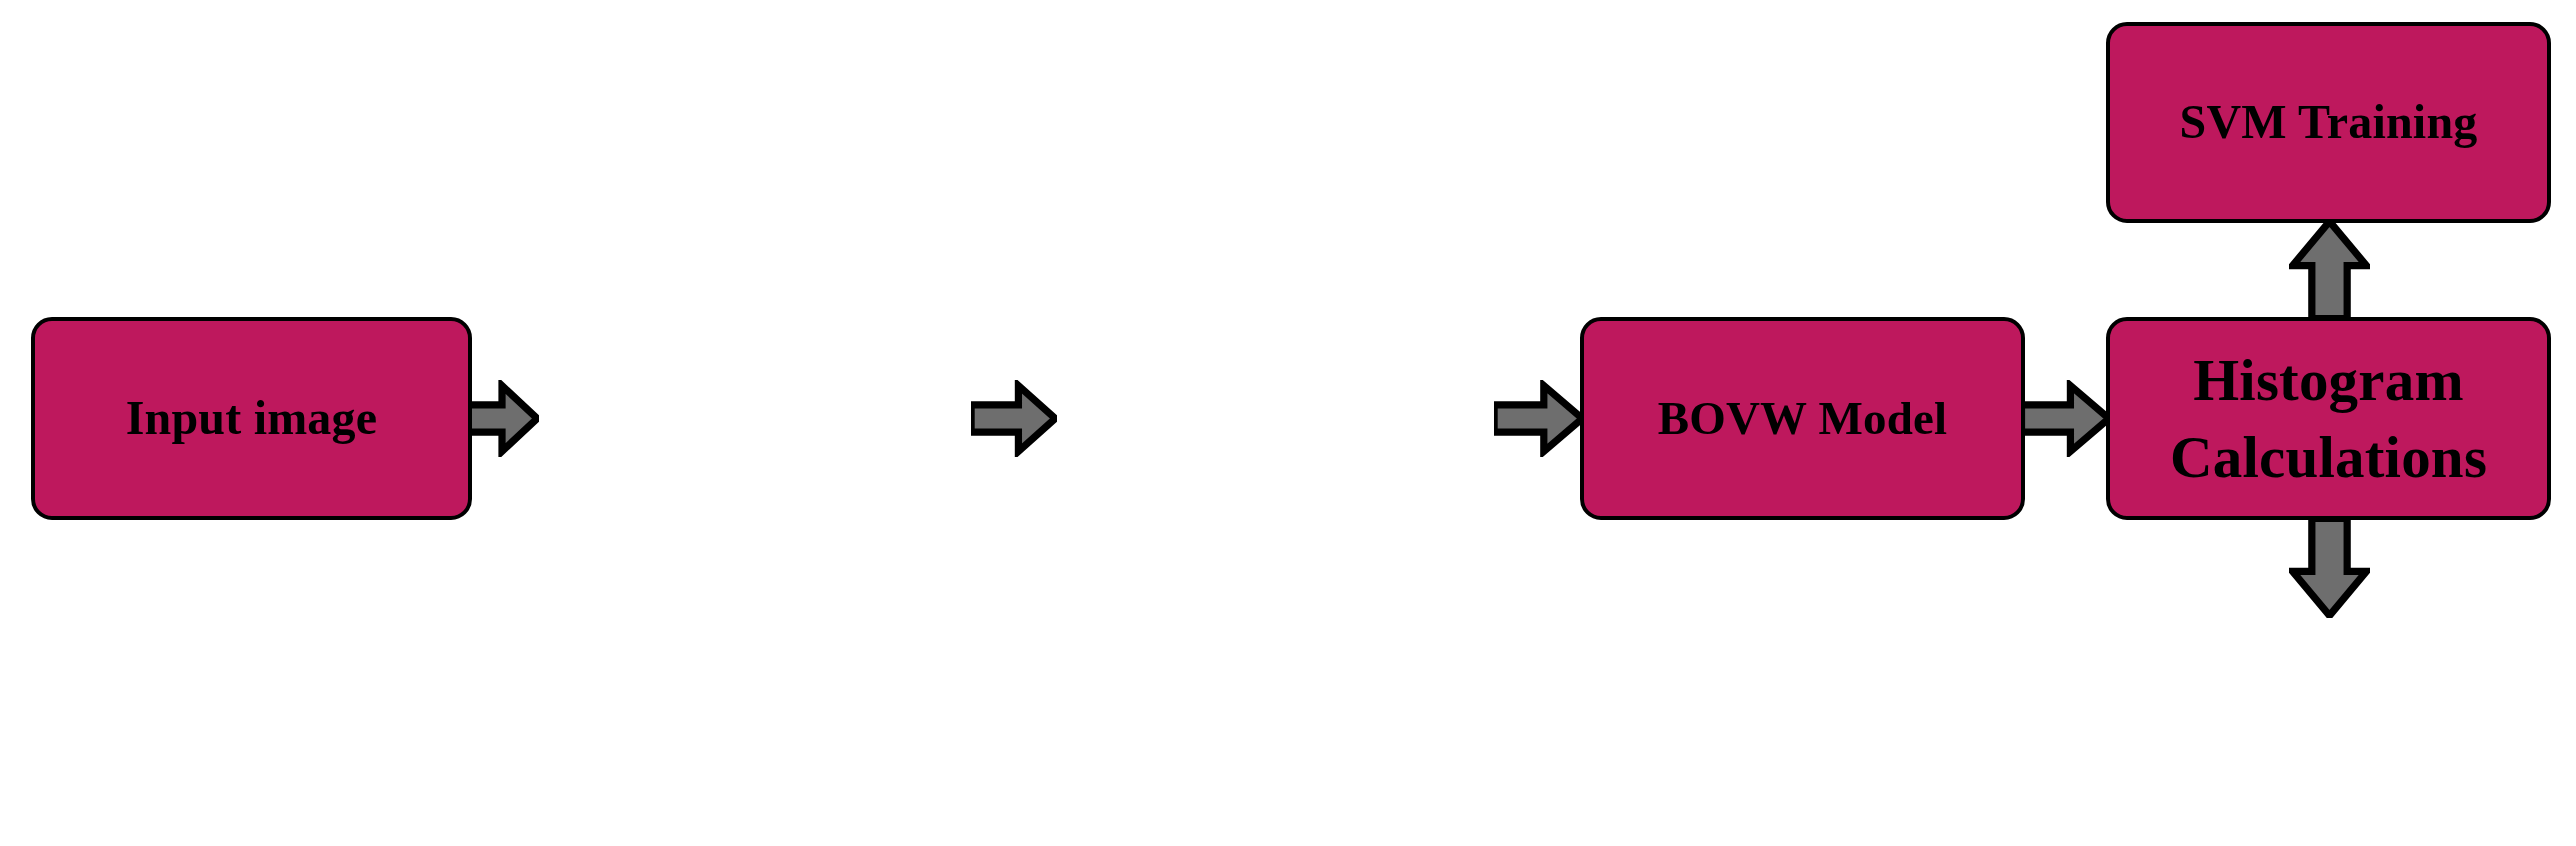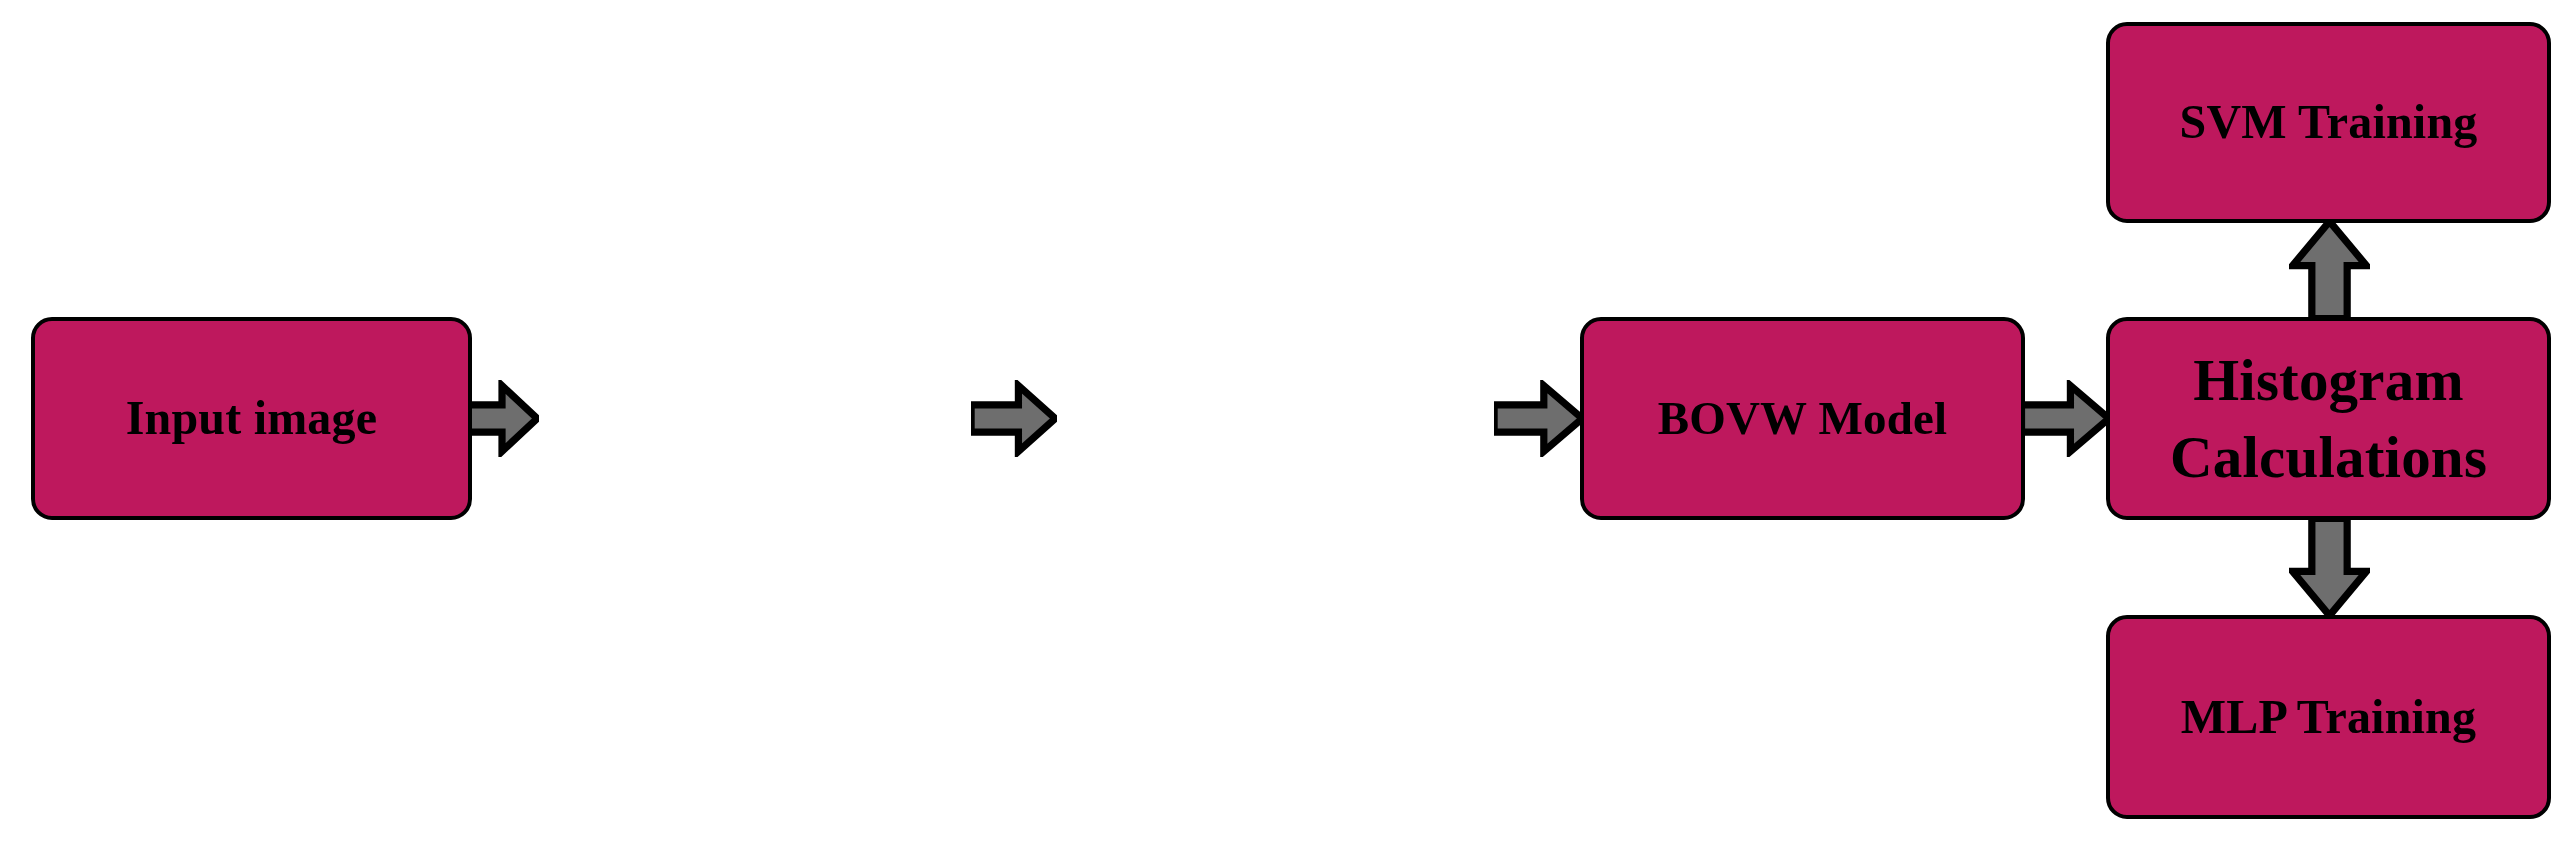--- a/index.html
+++ b/index.html
@@ -81,23 +81,20 @@
 
   <div class="node n-hist">
     <span class="node-label fs-56">Histogram
 Calculations</span>
   </div>
 
   <div class="node n-svm">
     <span class="node-label fs-60">SVM Training</span>
   </div>
 
-  <div class="node n-mlp">
-    <span class="node-label fs-60">MLP Training</span>
-  </div>
 
   <div class="arrow a-1">
     <svg viewBox="0 0 102 96" width="82" height="77">
       <polygon points="0,31 56,31 56,7 100,48 56,89 56,65 0,65" fill="#6E6E6E" stroke="#000000" stroke-width="9" stroke-linejoin="miter"></polygon>
     </svg>
   </div>
 
   <div class="arrow a-2">
     <svg viewBox="0 0 107 96" width="86" height="77">
       <polygon points="0,31 59,31 59,7 105,48 59,89 59,65 0,65" fill="#6E6E6E" stroke="#000000" stroke-width="9" stroke-linejoin="miter"></polygon>

